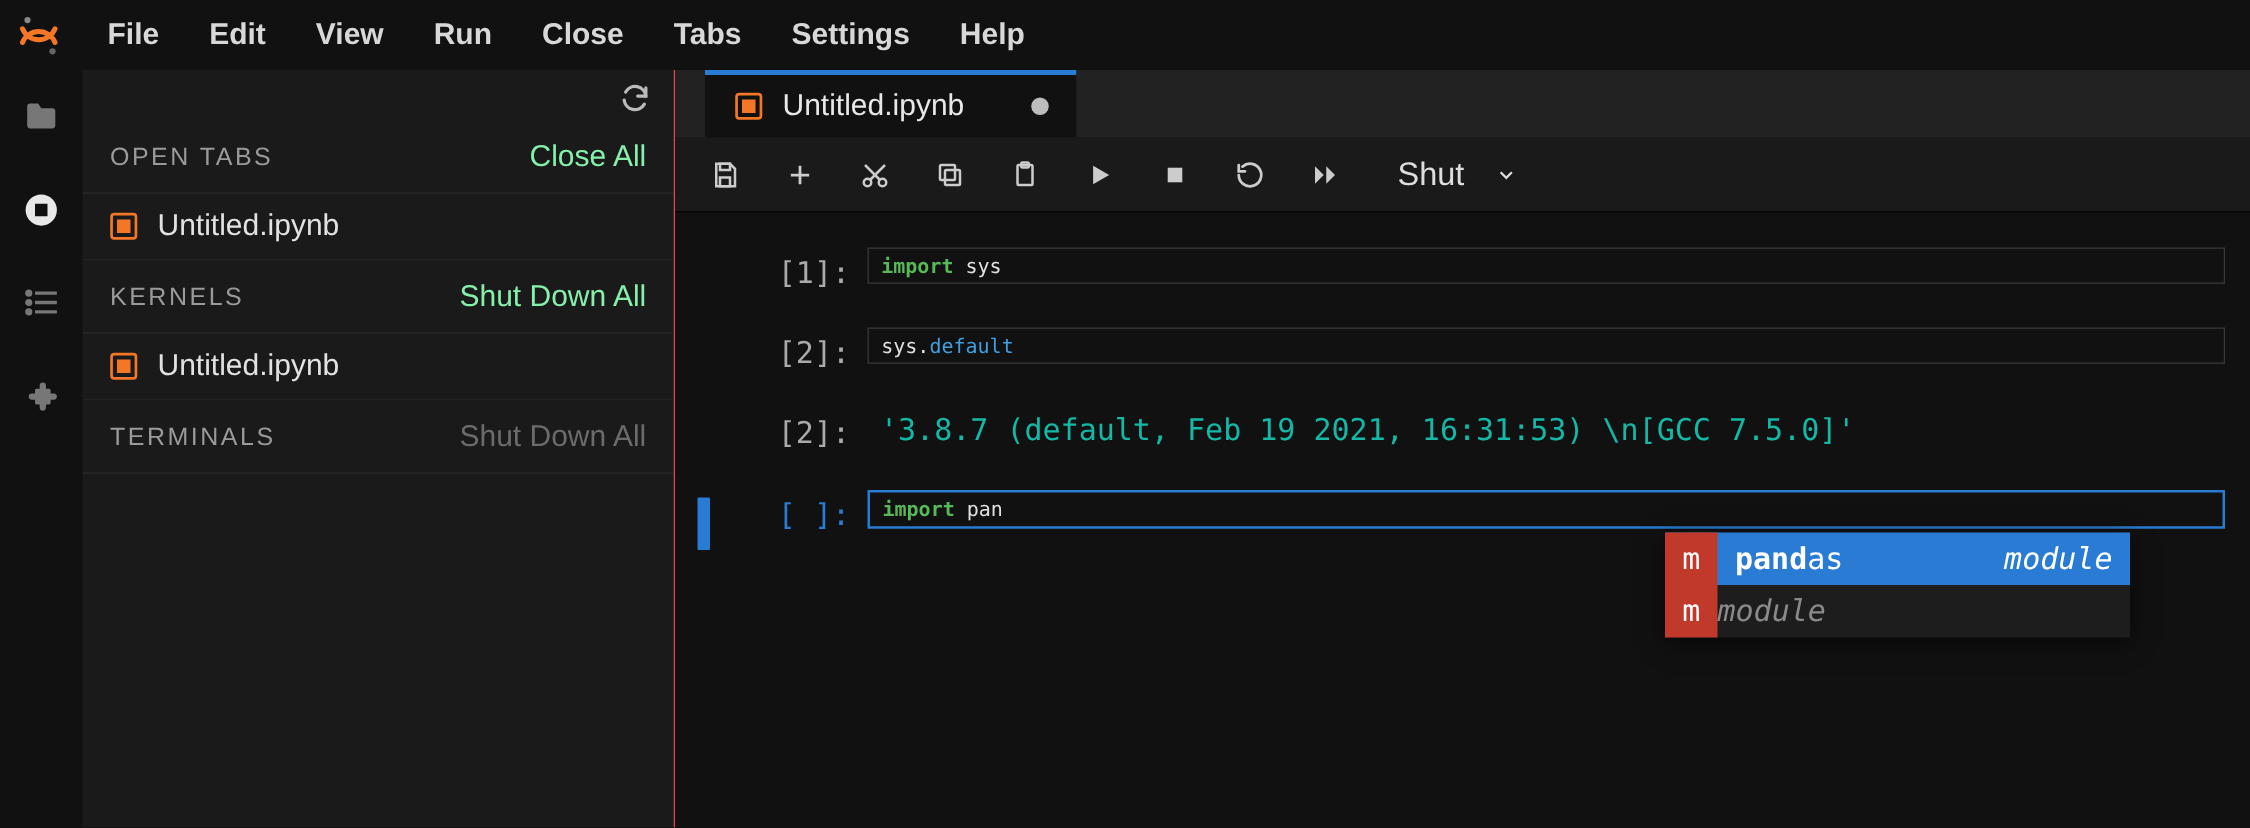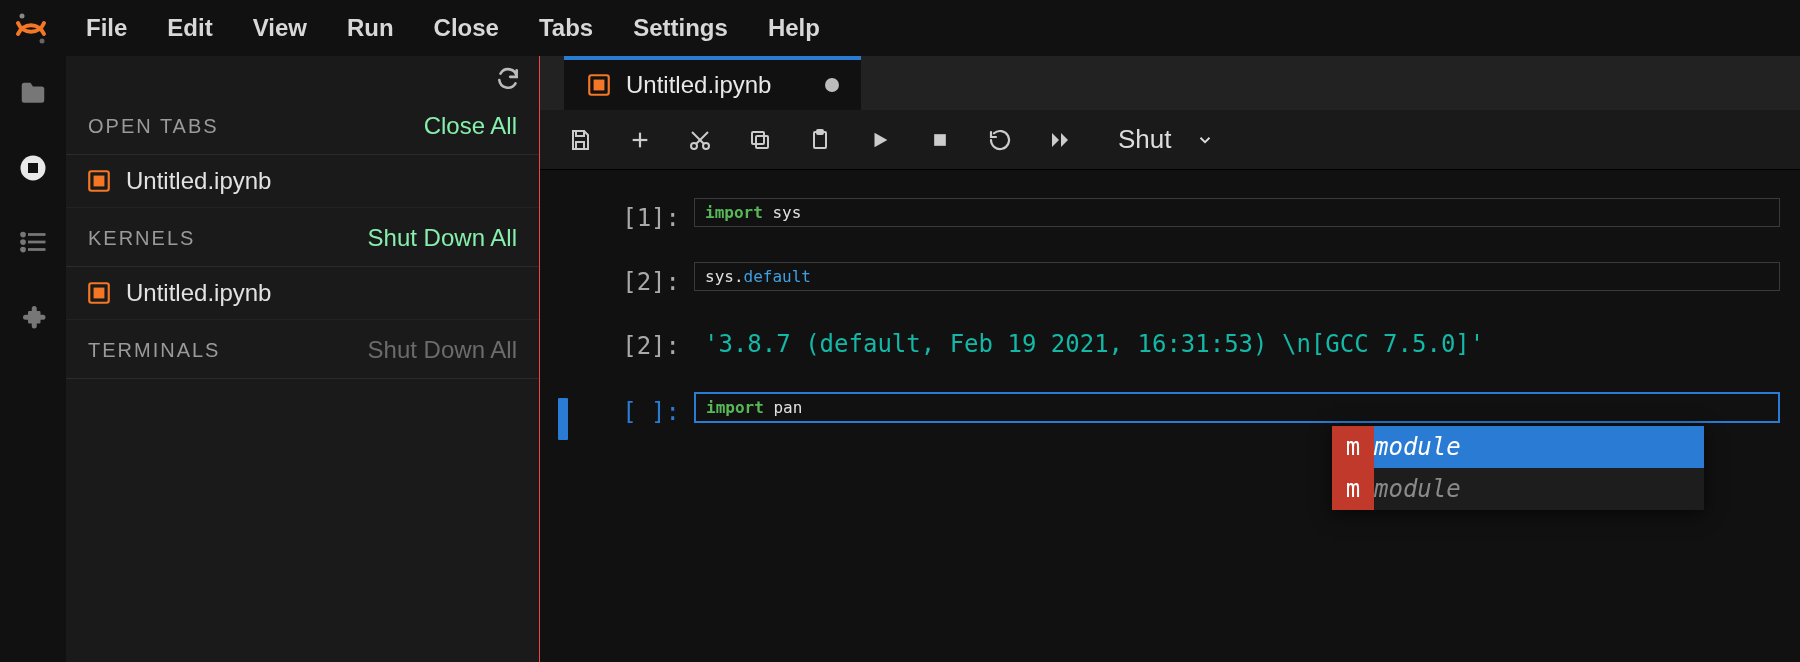--- a/index.html
+++ b/index.html
@@ -440,20 +440,21 @@
             </div>
             <div class="prompt active">[ ]:</div>
             <div class="codebox">
               <div class="codebox-inner active"><span class="kw">import</span> pan</div>
             </div>
           </div>
         </div>
       <div class="completion" id="completion" style="left:792px; top:256px;">
           <div class="completion-row sel">
             <div class="badge">m</div>
+            <div class="label"><b>pand</b>as</div>
             <div class="kind">module</div>
           </div>
           <div class="completion-row">
             <div class="badge">m</div>
             <div class="kind">module</div>
           </div>
         </div>
     </div>
 
   </div>

